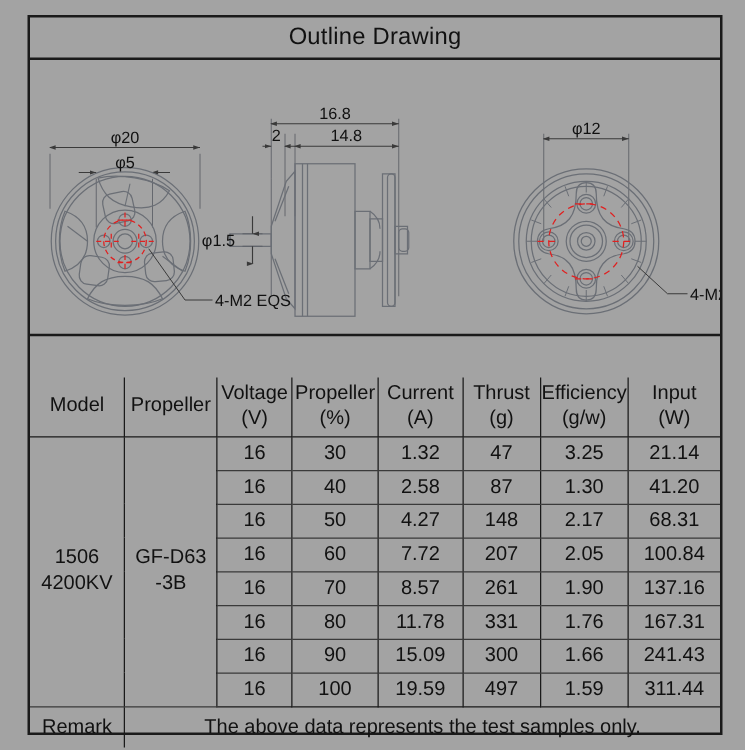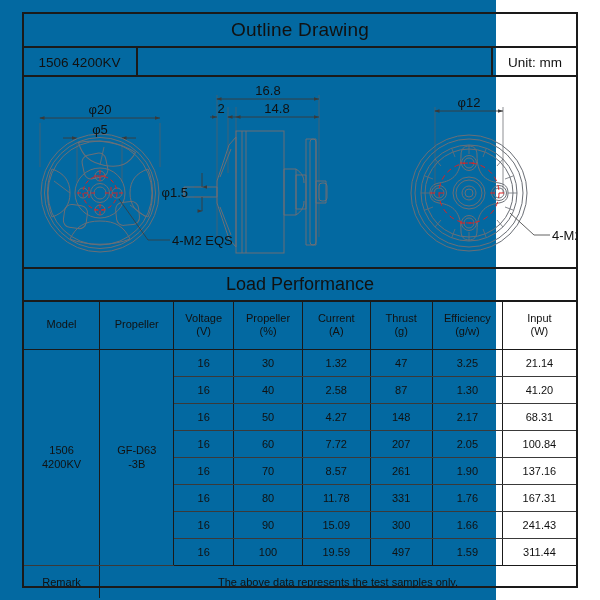--- a/index.html
+++ b/index.html
@@ -6,22 +6,22 @@
   html, body {
     margin: 0; padding: 0;
     width: 600px; height: 600px;
     background: #ffffff;
     font-family: "Liberation Sans", sans-serif;
     color: #111111;
     overflow: hidden;
   }
   #sheet {
     position: relative;
-    width: 496px; height: 600px;
-    background: #0369a1;
+    width: 596px; height: 600px;
+    background: #a3a3a3;
   }
   .frame {
     position: absolute;
     left: 22px; top: 12px;
     width: 556px; height: 576px;
     border: 2px solid #1a1a1a;
   }
   
   .title-band {
     position: absolute;
@@ -68,21 +68,21 @@
   
   .tbl-wrap {
     position: absolute;
     left: 0; top: 288px;
     width: 100%; height: 286px;
   }
   table.perf {
     width: 100%; height: 100%;
     border-collapse: collapse;
     table-layout: fixed;
-    font-size: 11px;
+    font-size: 16px;
   }
   table.perf th, table.perf td {
     border-right: 1.6px solid #1a1a1a;
     border-bottom: 1.1px solid #3a3a3a;
     text-align: center;
     vertical-align: middle;
     font-weight: normal;
     padding: 0;
   }
   table.perf th:last-child, table.perf td:last-child { border-right: none; }
@@ -108,28 +108,20 @@
 </head>
 <body>
 
 <div id="sheet">
   <div class="frame">
 
     <div class="title-band">
       <span class="title-text">Outline Drawing</span>
     </div>
 
-    <div class="strip">
-      <div class="tagbox model">
-        <span>1506 4200KV</span>
-      </div>
-      <div class="tagbox unit">
-        <span>Unit: mm</span>
-      </div>
-    </div>
 
     <div class="draw-area">
       <svg width="552" height="190" viewBox="0 0 552 190">
         <defs>
           <marker id="arrIn" markerWidth="7" markerHeight="7" refX="6" refY="3" orient="auto">
             <path d="M6,3 L0,1 L0,5 z" fill="#3a3a3a"></path>
           </marker>
           <marker id="arrOut" markerWidth="7" markerHeight="7" refX="1" refY="3" orient="auto">
             <path d="M0,3 L6,1 L6,5 z" fill="#3a3a3a"></path>
           </marker>
@@ -333,23 +325,20 @@
           <text x="197" y="36" text-anchor="middle">2</text>
           <text x="253" y="36" text-anchor="middle">14.8</text>
           <text x="164" y="120" text-anchor="end">φ1.5</text>
 
           <text x="445" y="30" text-anchor="middle">φ12</text>
           <text x="528" y="163" text-anchor="start">4-M2 EQS</text>
         </g>
       </svg>
     </div>
 
-    <div class="lp-band">
-      <span class="lp-text">Load Performance</span>
-    </div>
 
     <div class="tbl-wrap">
       <table class="perf">
         <colgroup>
           <col style="width:14.8%">
           <col style="width:14.5%">
           <col style="width:11.7%">
           <col style="width:13.5%">
           <col style="width:13.2%">
           <col style="width:12.2%">

